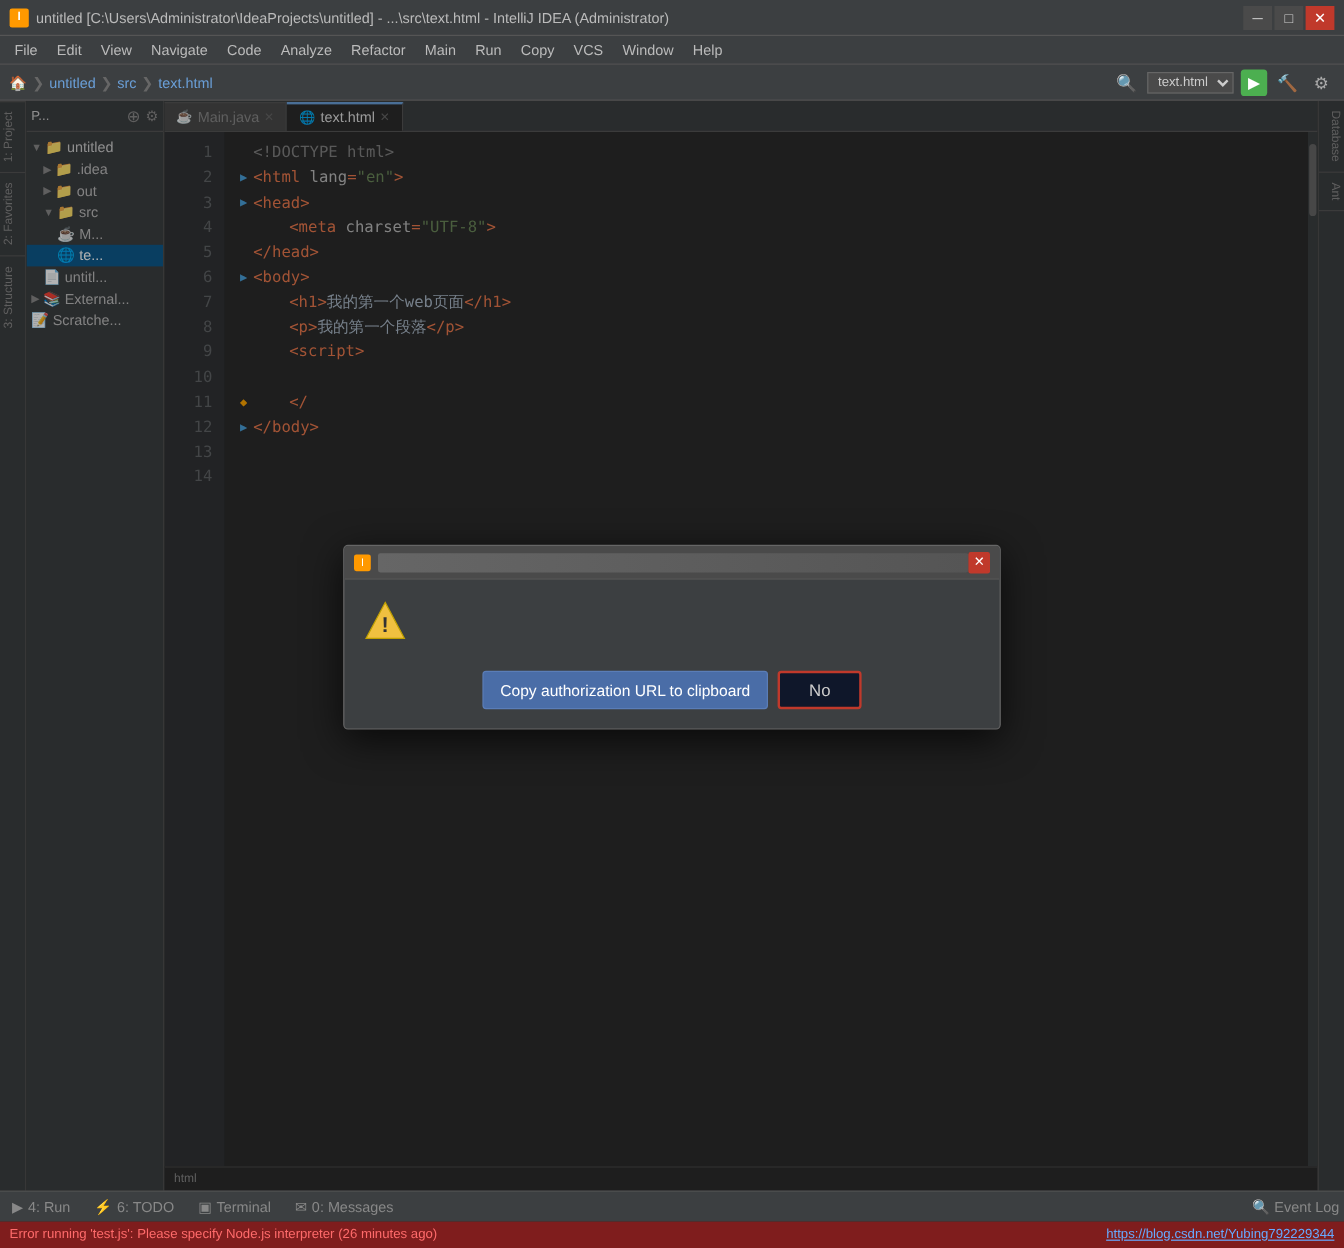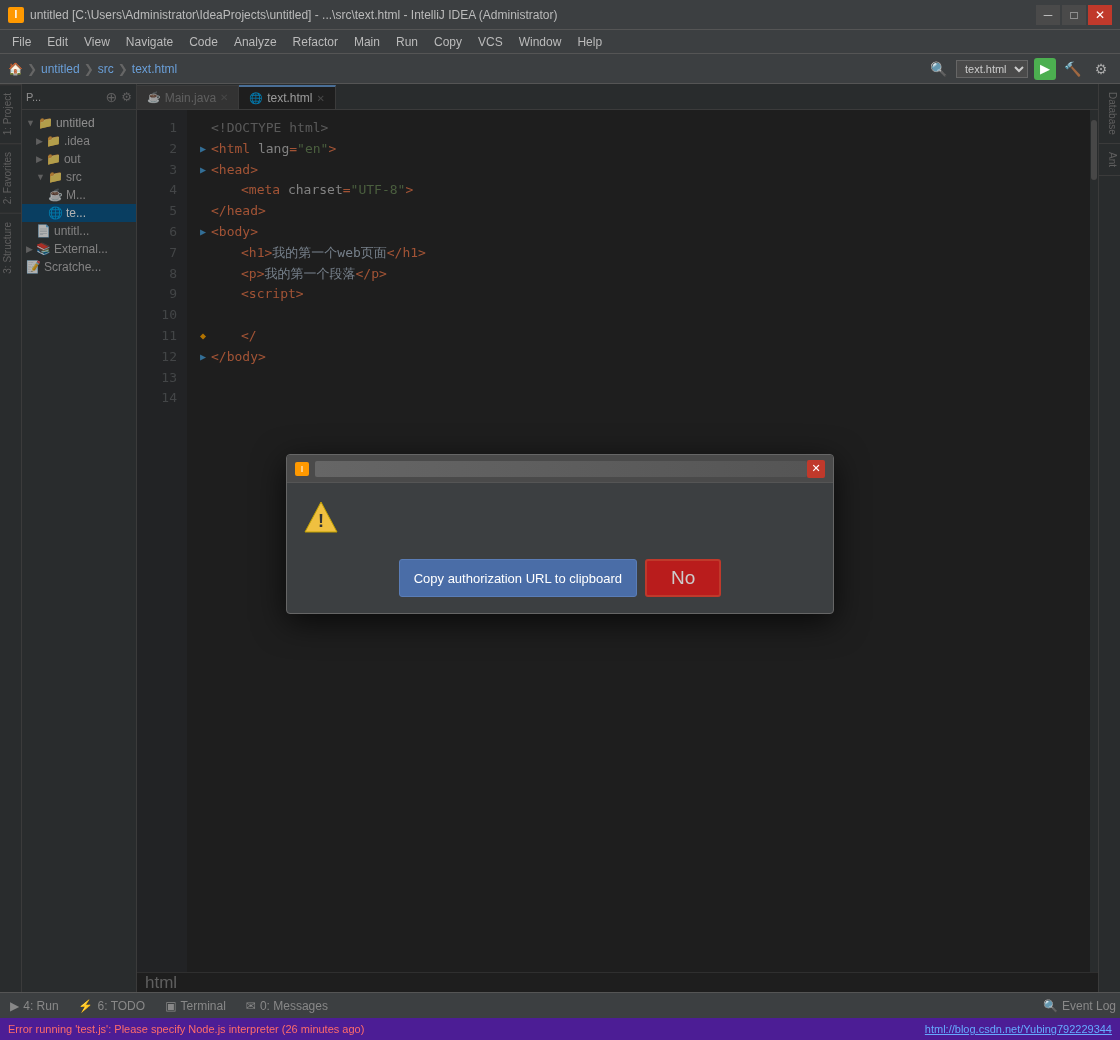--- a/index.html
+++ b/index.html
@@ -234,21 +234,21 @@
     .bottom-tab {
       display: flex; align-items: center; gap: 4px;
       color: #888; font-size: 12px; padding: 2px 6px;
       cursor: pointer;
     }
     .bottom-event-log { margin-left: auto; color: #888; font-size: 12px; }
 
     
     .status-bar {
       height: 22px;
-      background: #4c1d95;
+      background: #7f1d1d;
       display: flex;
       align-items: center;
       padding: 0 8px;
       color: #ccc;
       font-size: 11px;
     }
     .status-error { color: #ff6b6b; }
     .status-right { margin-left: auto; color: #ccc; }
     .status-link { color: #6af; text-decoration: underline; cursor: pointer; }
 
@@ -321,25 +321,25 @@
     .btn-copy {
       background: #4a6da7;
       color: white;
       border: 1px solid #5a7db7;
       padding: 6px 14px;
       font-size: 13px;
       cursor: pointer;
       border-radius: 3px;
     }
     .btn-no {
-      background: #b91c1c;
+      background: #0f172a;
       color: #ccc;
       border: 2px solid #c0392b;
       padding: 6px 24px;
-      font-size: 19px;
+      font-size: 14px;
       cursor: pointer;
       border-radius: 3px;
     }
 
     
     .left-panel-labels {
       width: 22px;
       display: flex;
       flex-direction: column;
       background: #3c3f41;
@@ -556,21 +556,21 @@
           <span class="kw-tag">&lt;/body&gt;</span>
         </div>
       </div>
 
       <div style="width:8px;background:#3c3f41;position:relative;flex-shrink:0;">
         <div style="width:6px;height:60px;background:#666;border-radius:3px;position:absolute;top:10px;left:1px;"></div>
       </div>
     </div>
 
     <div style="height:20px;background:#2b2b2b;border-top:1px solid #444;padding:2px 8px;display:flex;align-items:center;">
-      <span style="color:#888;font-size:17px;">html</span>
+      <span style="color:#888;font-size:10px;">html</span>
     </div>
   </div>
 
   <div class="right-panels">
     <div class="panel-handle">Database</div>
     <div class="panel-handle">Ant</div>
   </div>
 
   <div class="dialog-overlay">
     <div class="dialog">
@@ -615,15 +615,15 @@
     <span>0: Messages</span>
   </div>
   <div class="bottom-event-log">
     🔍 Event Log
   </div>
 </div>
 
 <div class="status-bar">
   <span class="status-error">Error running 'test.js': Please specify Node.js interpreter (26 minutes ago)</span>
   <div class="status-right">
-    <span class="status-link">html://blog.csdn.net/Yubing792229344</span>
+    <span class="status-link">https://blog.csdn.net/Yubing792229344</span>
   </div>
 </div>
 
 </body></html>

